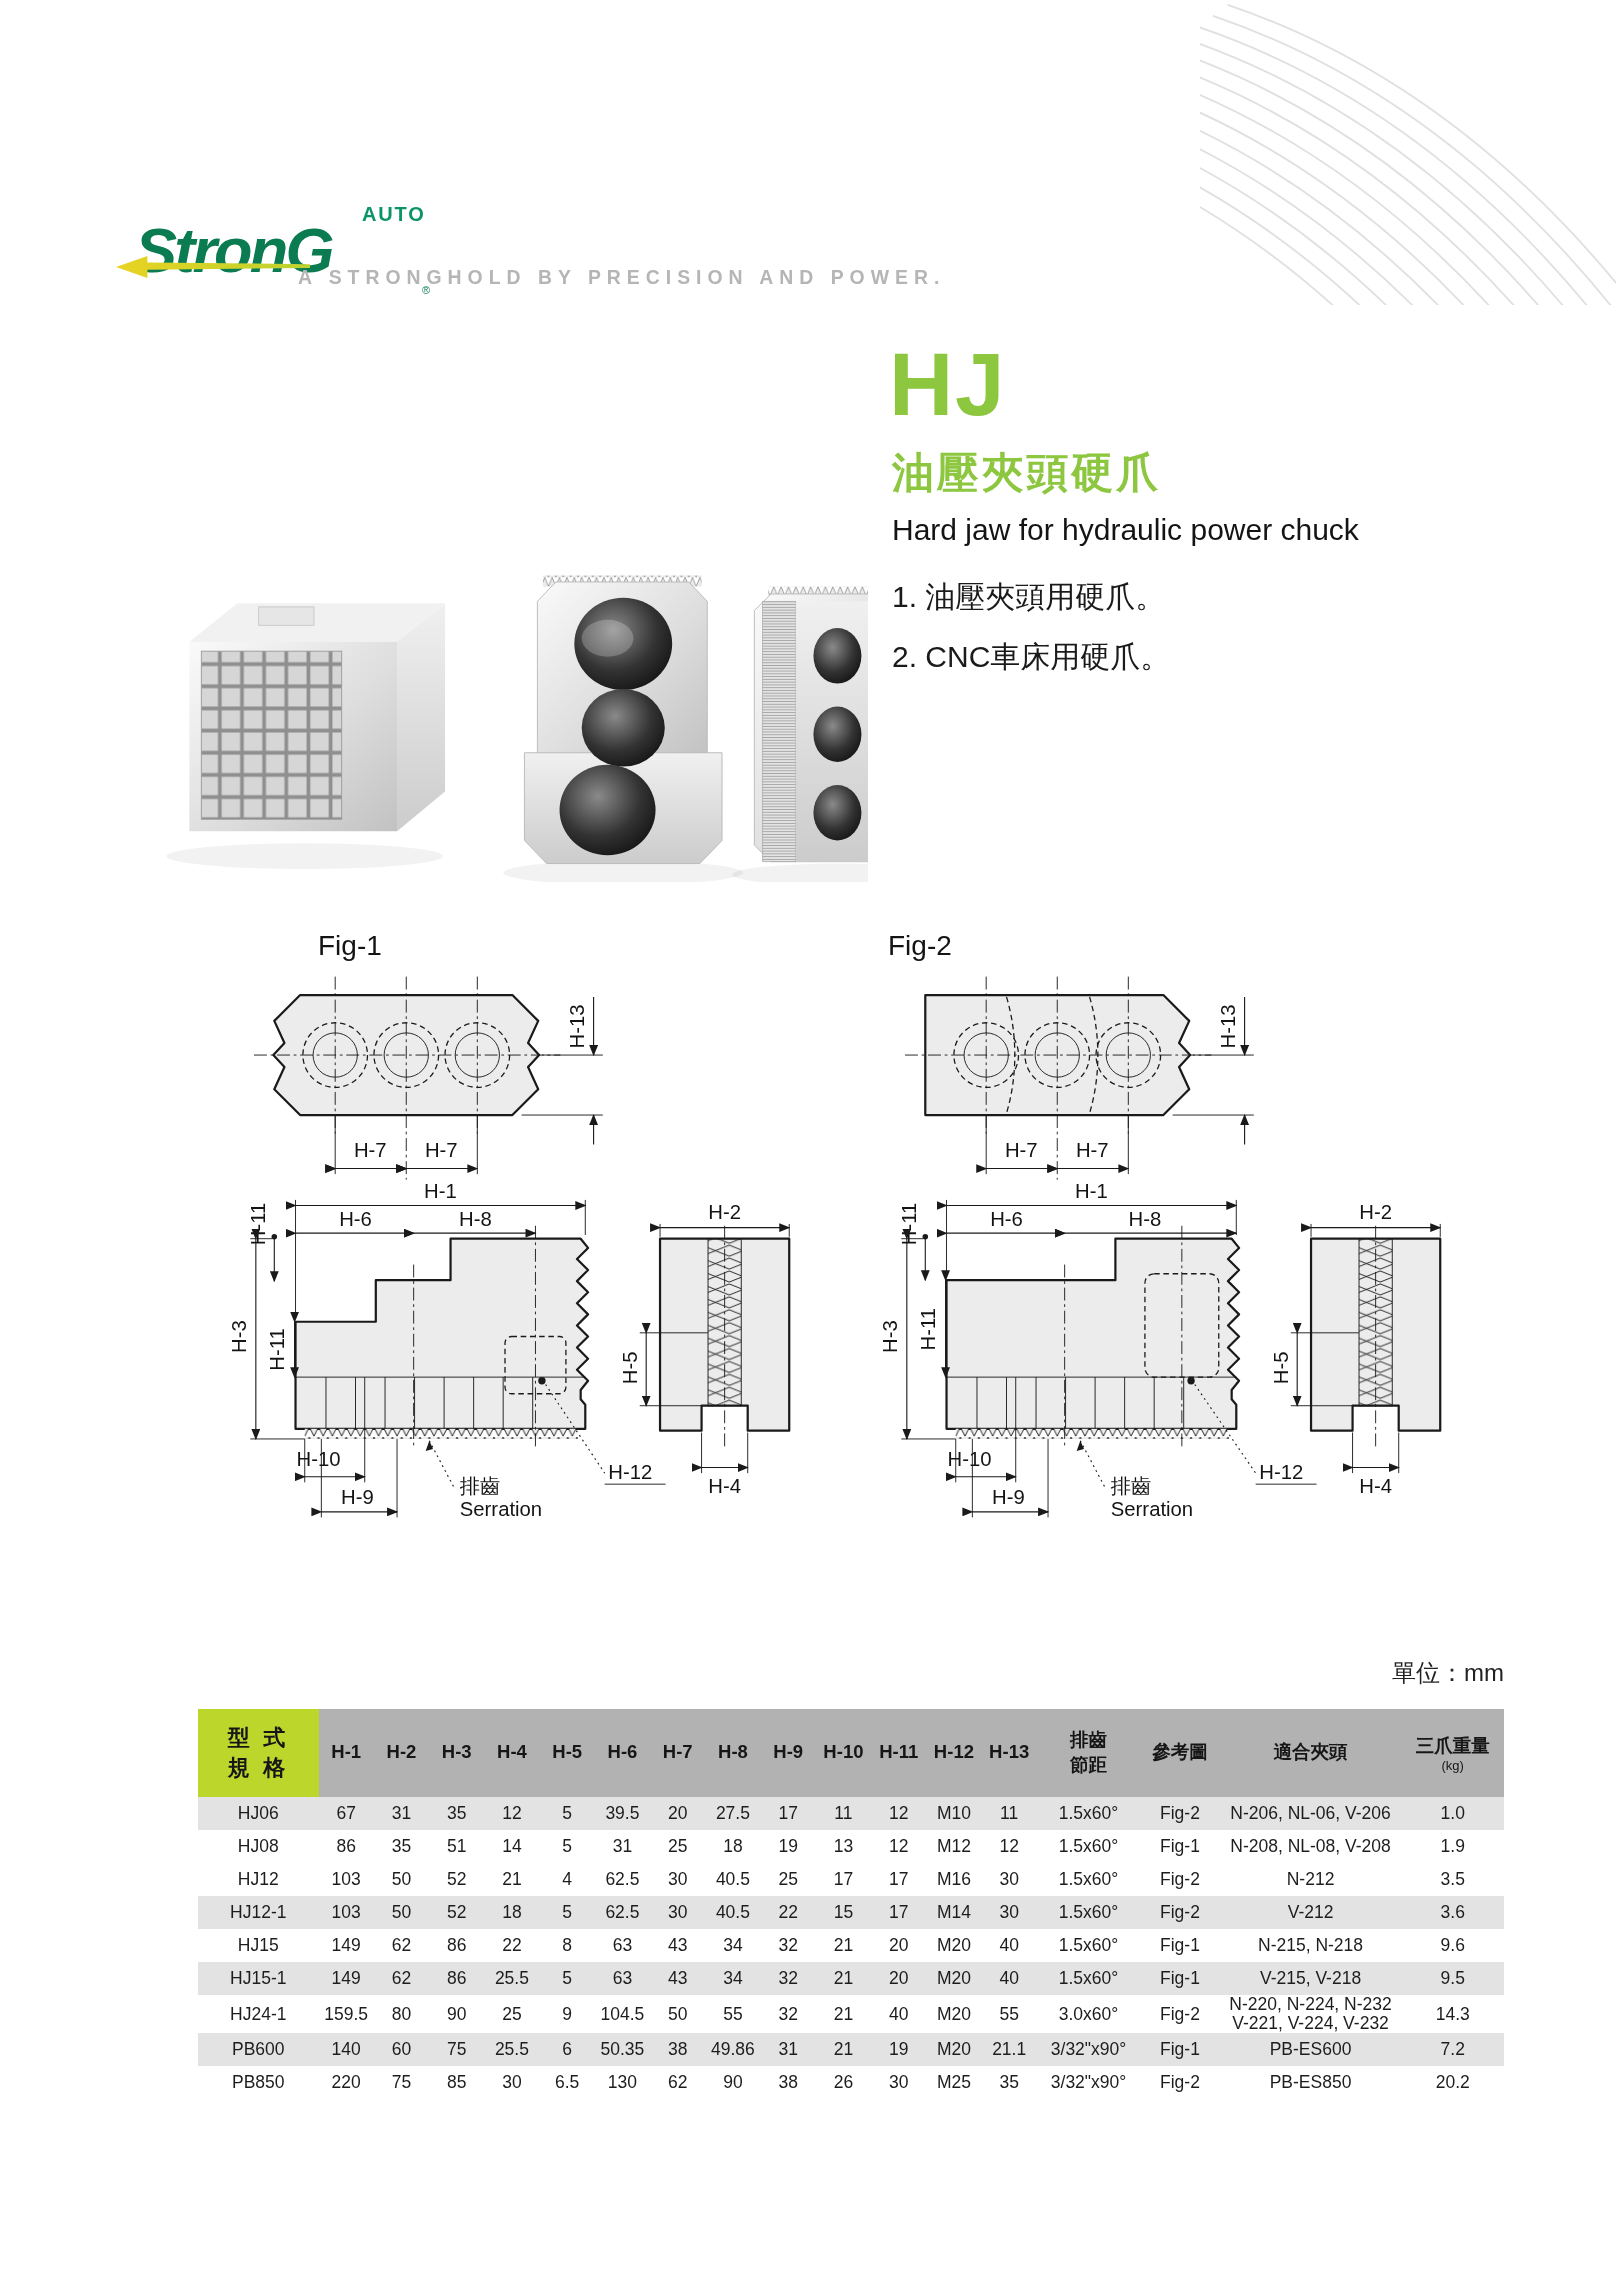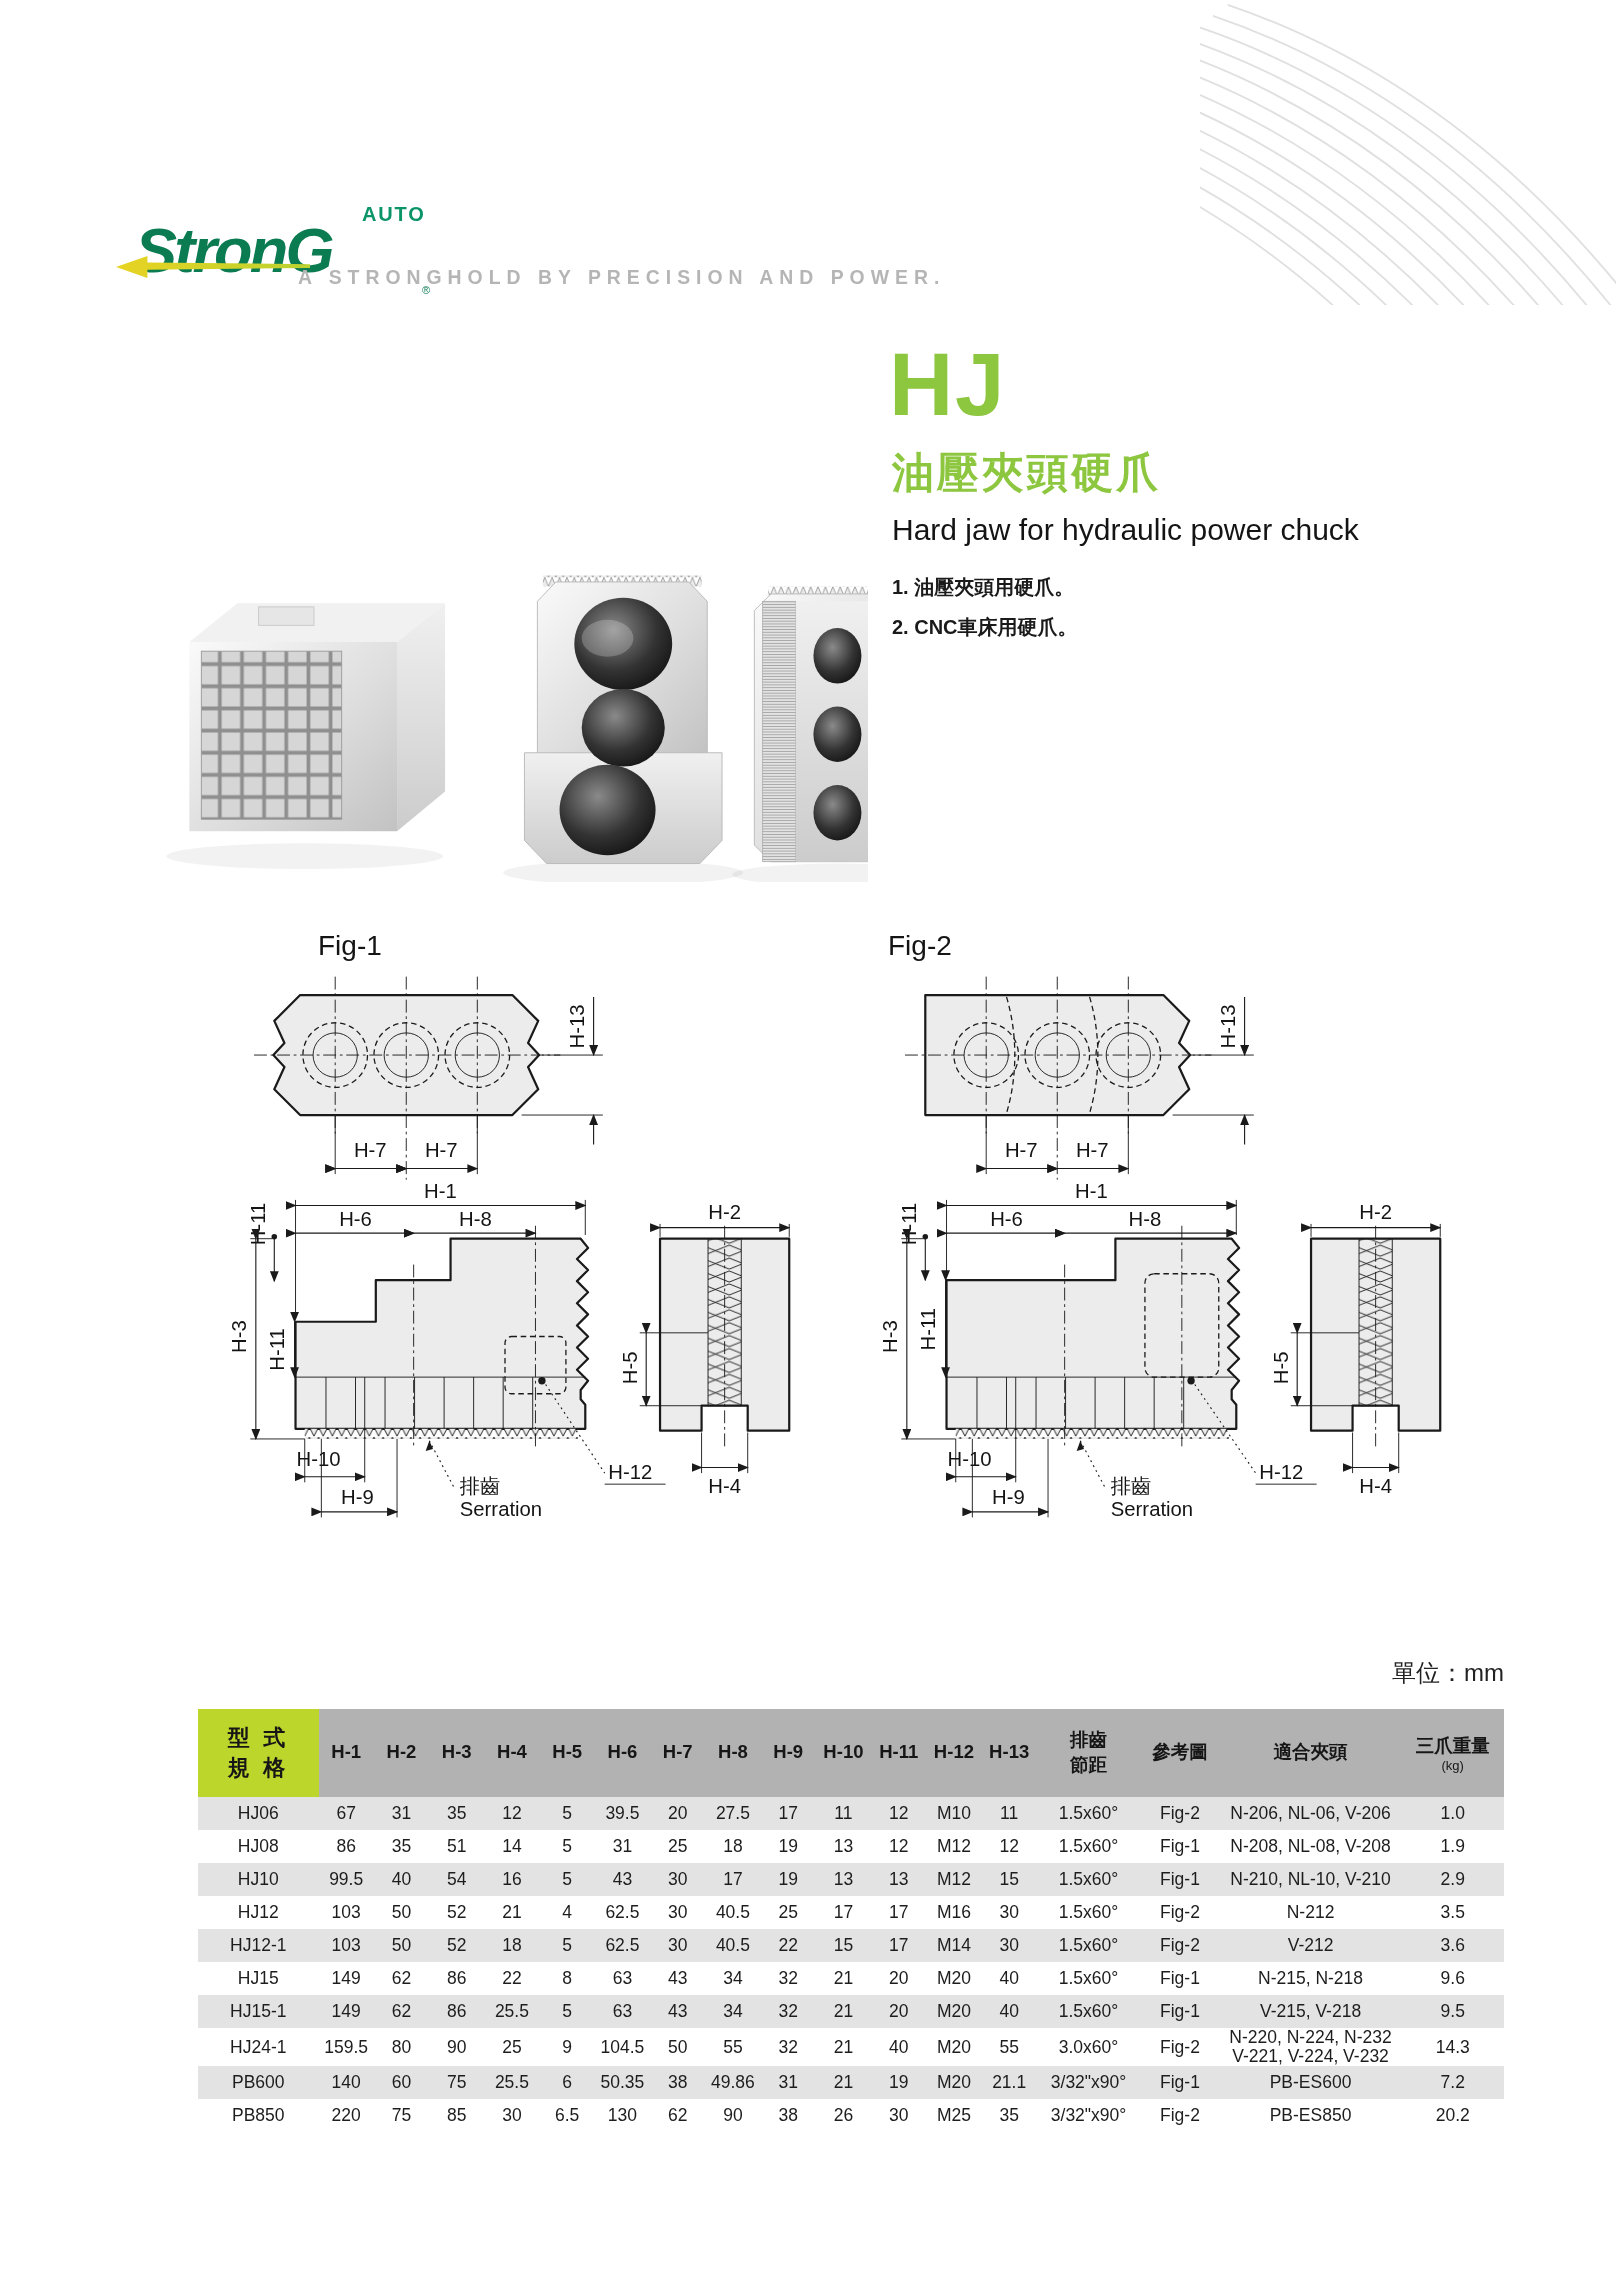--- a/index.html
+++ b/index.html
@@ -18,21 +18,21 @@
   .tagline{position:absolute;left:298px;top:266px;font-size:19.4px;font-weight:bold;
            color:#b5b5b5;letter-spacing:6px;}
   
   .photos{position:absolute;left:120px;top:365px;}
   
   .hj-code{position:absolute;left:889px;top:340px;font-size:89px;line-height:1;font-weight:bold;
            color:#8dc63f;letter-spacing:1.8px;}
   .title-zh{position:absolute;left:892px;top:445px;font-size:42px;font-weight:bold;color:#8dc63f;
             letter-spacing:2.8px;}
   .title-en{position:absolute;left:892px;top:513px;font-size:30px;color:#141414;}
-  .features{position:absolute;left:892px;top:567px;font-size:20px;font-weight:bold;line-height:2.0;}
+  .features{position:absolute;left:892px;top:567px;font-size:30px;font-weight:normal;line-height:2.0;}
   
   .figlabel{position:absolute;font-size:28px;color:#141414;}
   .figlabel.f1{left:318px;top:930px;}
   .figlabel.f2{left:888px;top:930px;}
   .fig{position:absolute;}
   .fig.f1{left:217px;top:960px;}
   .fig.f2{left:868px;top:960px;}
   .outline{fill:#ececec;stroke:#1a1a1a;stroke-width:2.4;stroke-linejoin:round;}
   .thin{stroke:#1a1a1a;stroke-width:1;fill:none;}
   .dim{stroke:#1a1a1a;stroke-width:1.2;fill:none;}
@@ -476,40 +476,20 @@
           <td>19</td>
           <td>13</td>
           <td>12</td>
           <td>M12</td>
           <td>12</td>
           <td>1.5x60°</td>
           <td>Fig-1</td>
           <td class="chuck">N-208, NL-08, V-208</td>
           <td>1.9</td>
         </tr>
-        <tr class="alt">
-          <td>HJ10</td>
-          <td>99.5</td>
-          <td>40</td>
-          <td>54</td>
-          <td>16</td>
-          <td>5</td>
-          <td>43</td>
-          <td>30</td>
-          <td>17</td>
-          <td>19</td>
-          <td>13</td>
-          <td>13</td>
-          <td>M12</td>
-          <td>15</td>
-          <td>1.5x60°</td>
-          <td>Fig-1</td>
-          <td class="chuck">N-210, NL-10, V-210</td>
-          <td>2.9</td>
-        </tr>
         <tr>
           <td>HJ12</td>
           <td>103</td>
           <td>50</td>
           <td>52</td>
           <td>21</td>
           <td>4</td>
           <td>62.5</td>
           <td>30</td>
           <td>40.5</td>

